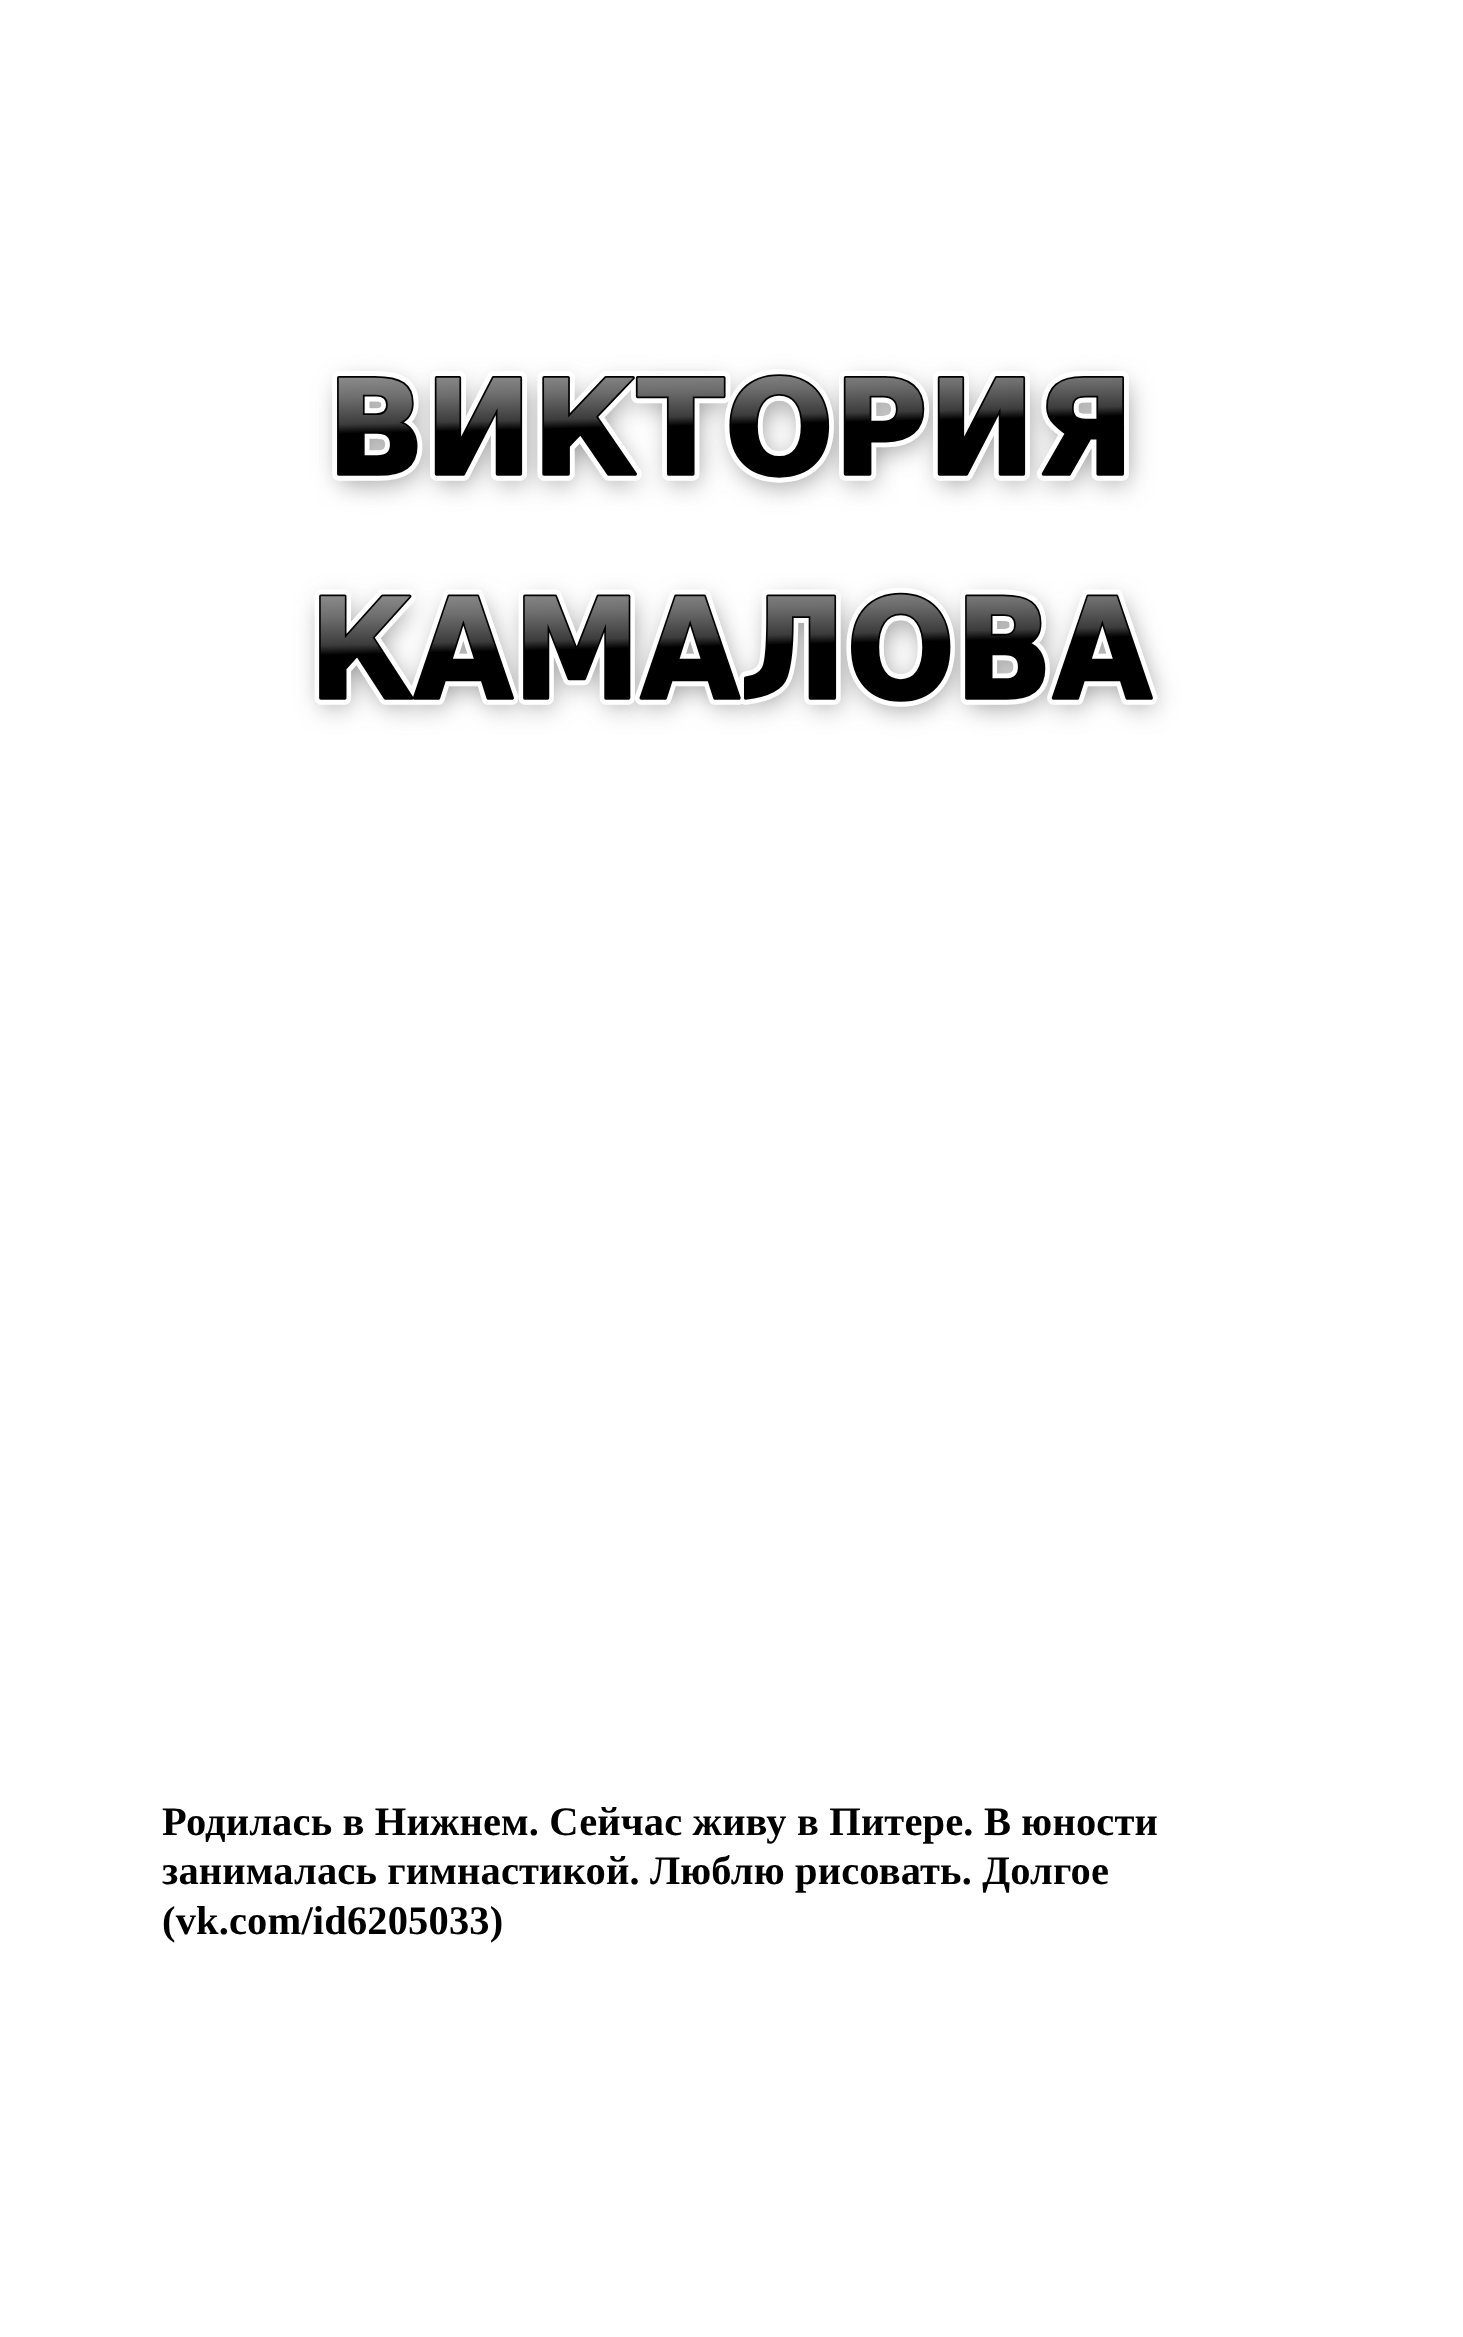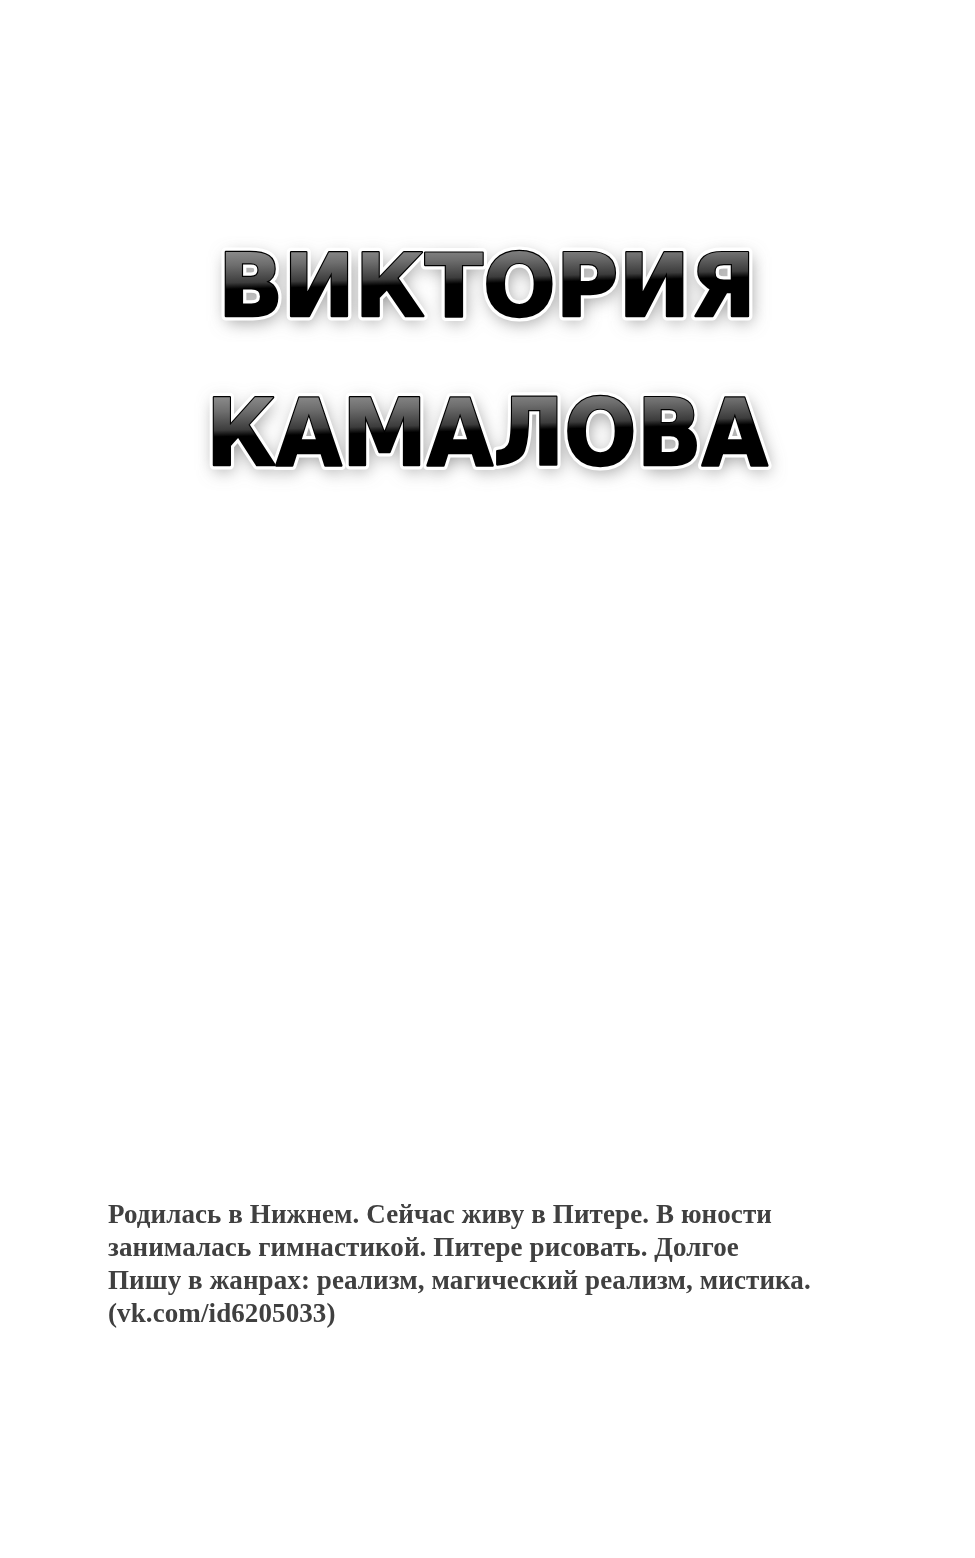--- a/index.html
+++ b/index.html
@@ -33,21 +33,21 @@
   }
   .bio {
     position: absolute;
     left: 108px;
     top: 1198px;
     width: 790px;
     font-family: "Liberation Serif", serif;
     font-weight: bold;
     font-size: 27px;
     line-height: 33px;
-    color: #404040;
+    color: #000000;
     letter-spacing: 0.1px;
   }
   .bio-line {
     white-space: nowrap;
   }
 </style>
 </head>
 <body>
 
 <div class="page">
@@ -87,18 +87,17 @@
       </defs>
       <text class="wordart-text" x="350" y="94" text-anchor="middle" font-size="93" textLength="562" lengthAdjust="spacingAndGlyphs" fill="#8a8a8a" filter="url(#haloBlur2)" transform="translate(2,3)">КАМАЛОВА</text>
       <text class="wordart-text" x="350" y="92" text-anchor="middle" font-size="93" textLength="562" lengthAdjust="spacingAndGlyphs" fill="#ffffff" stroke="#ffffff" stroke-width="9" stroke-linejoin="round">КАМАЛОВА</text>
       <text class="wordart-text" x="350" y="92" text-anchor="middle" font-size="93" textLength="562" lengthAdjust="spacingAndGlyphs" fill="url(#glossGrad2)" stroke="#000000" stroke-width="2.4" paint-order="stroke" stroke-linejoin="round">КАМАЛОВА</text>
     </svg>
 
   </header>
 
   <section class="bio">
     <div class="bio-line">Родилась в Нижнем. Сейчас живу в Питере. В юности</div>
-    <div class="bio-line">занималась гимнастикой. Питере рисовать. Долгое</div>
-    <div class="bio-line">Пишу в жанрах: реализм, магический реализм, мистика.</div>
+    <div class="bio-line">занималась гимнастикой. Люблю рисовать. Долгое</div>
     <div class="bio-line">(vk.com/id6205033)</div>
   </section>
 
 </div>
 
 </body></html>

